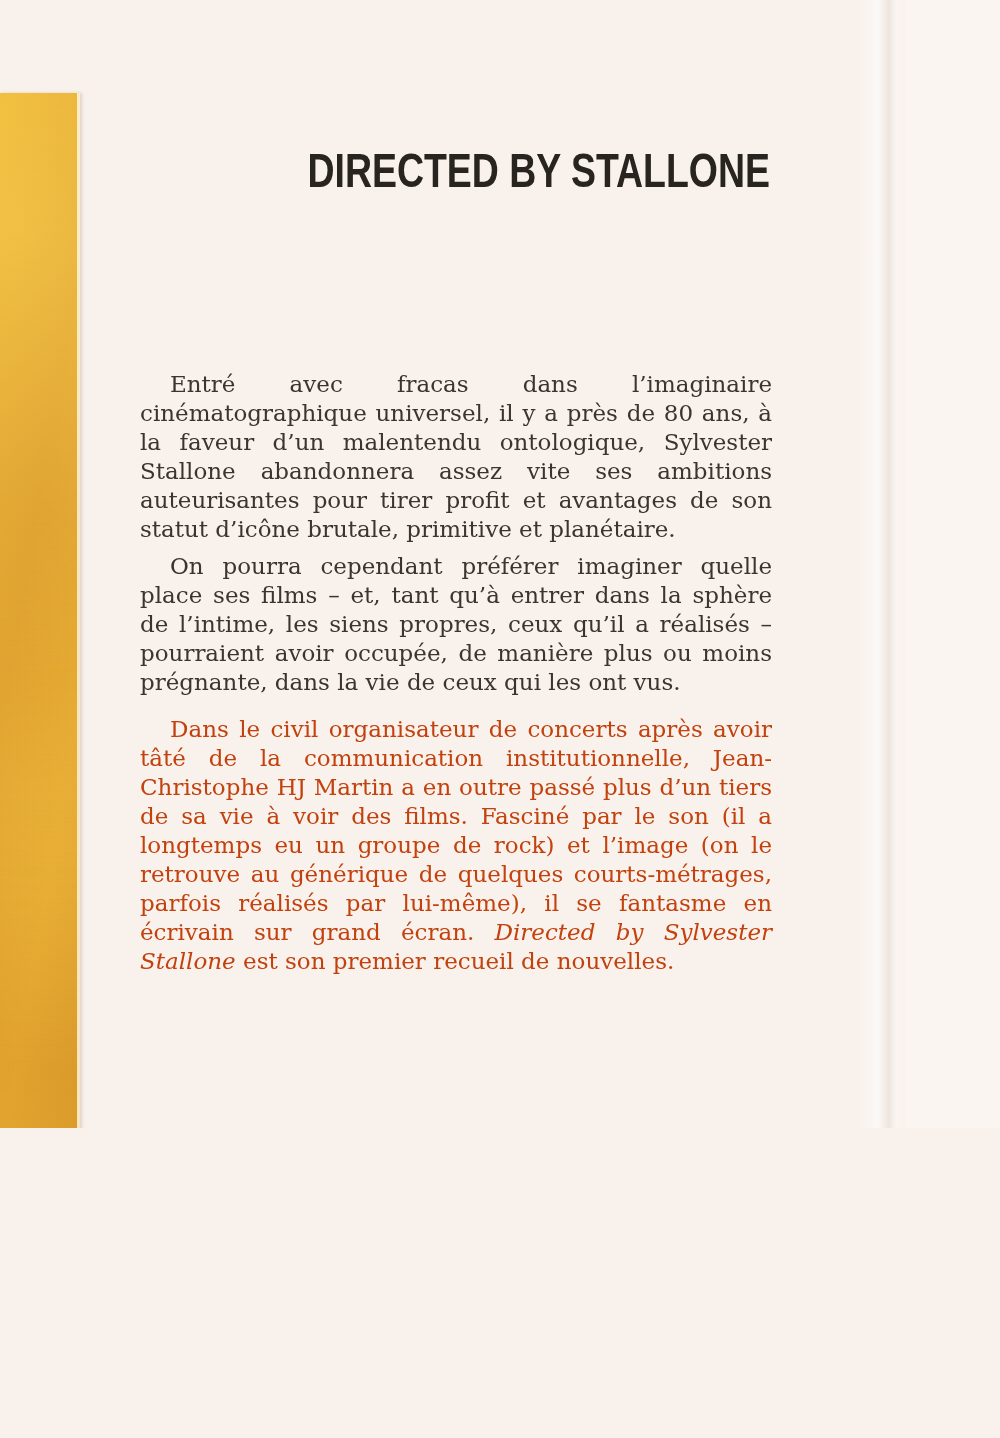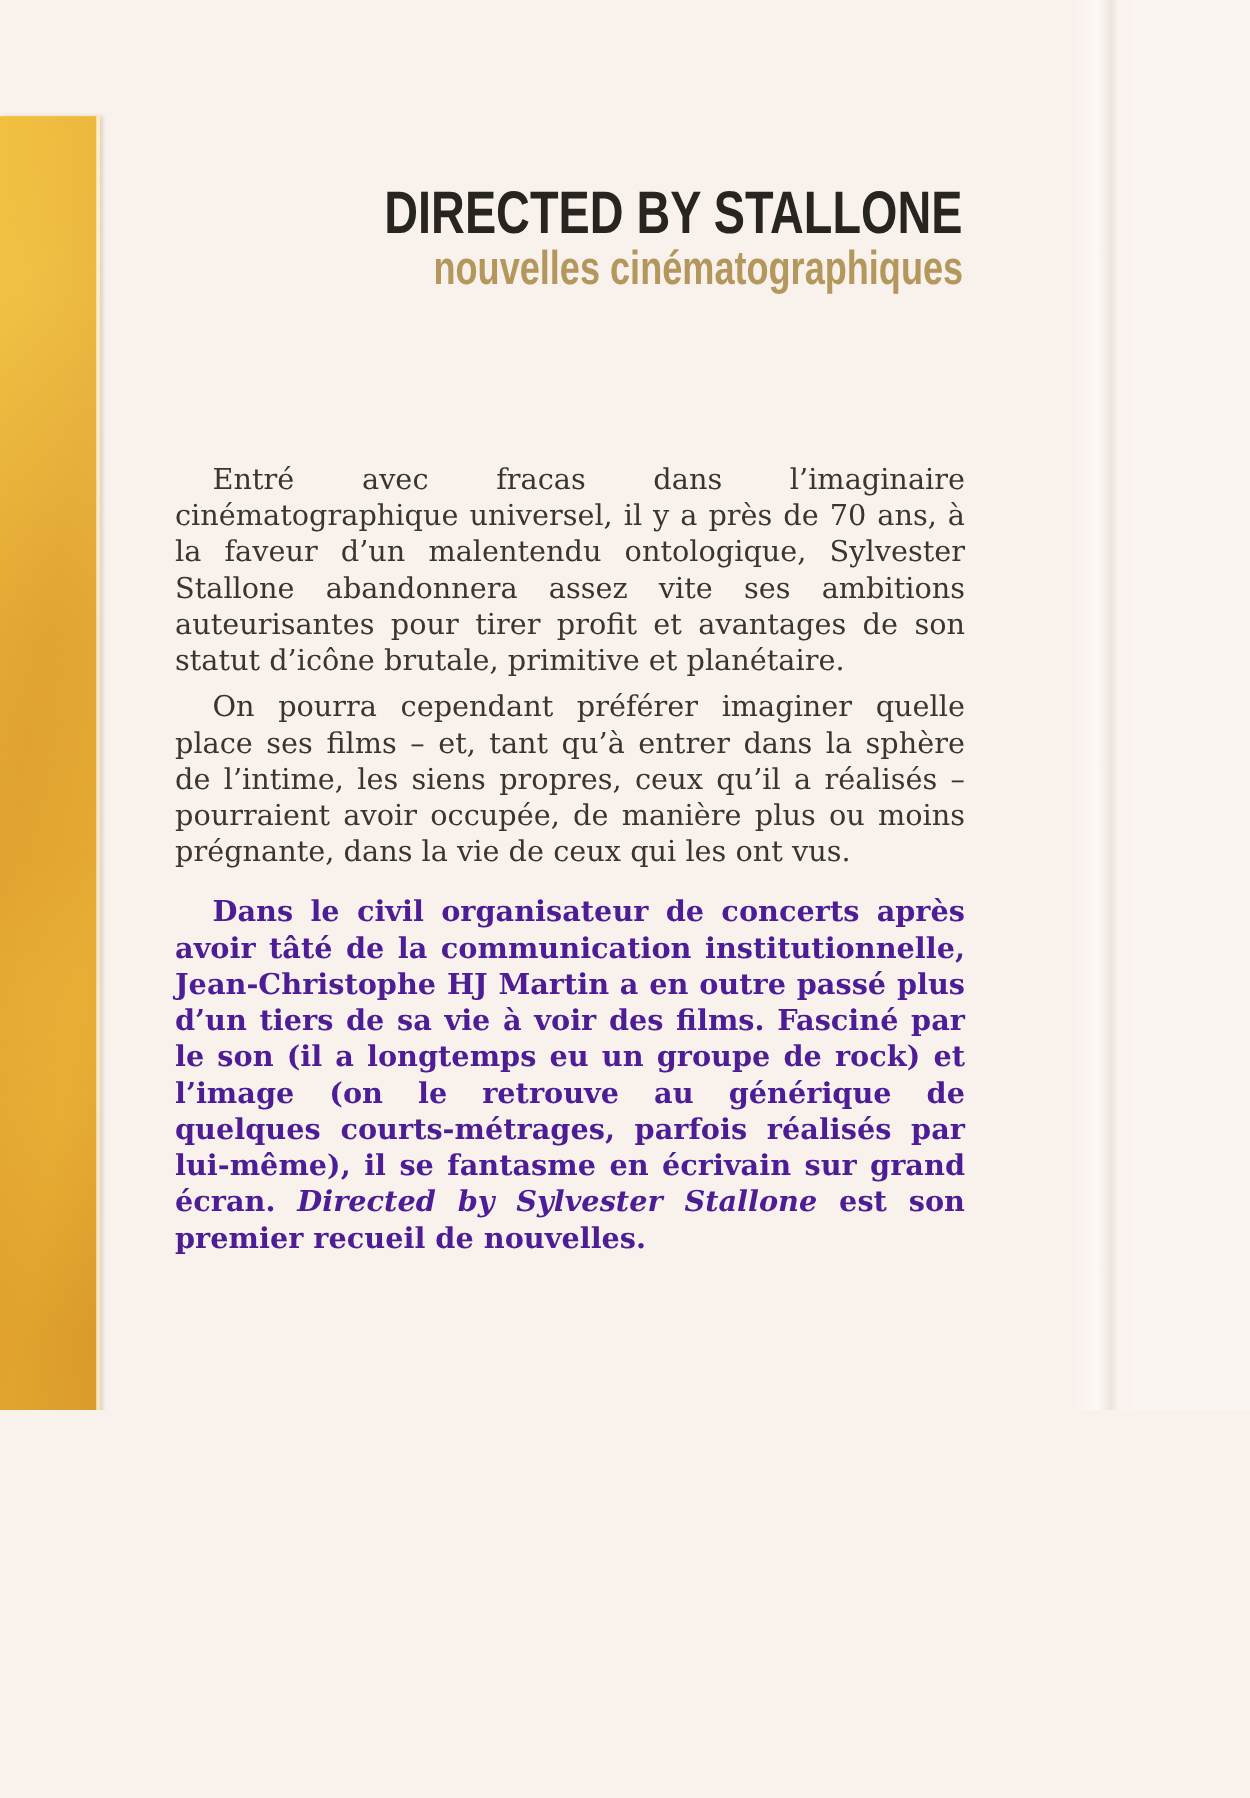--- a/index.html
+++ b/index.html
@@ -33,21 +33,21 @@
   .subtitle{top:196px;font-size:38px;font-weight:bold;color:#b3975c;line-height:1;}
   .subtitle .tfit{transform:scaleX(.76);}
   .author{top:250px;font-size:32px;font-weight:bold;color:#1f1c18;line-height:1;letter-spacing:.5px;}
   .author .tfit{transform:scaleX(.73);}
 
   
   .copy{position:absolute;left:140px;top:370px;width:632px;
     font-family:"DejaVu Serif","Liberation Serif",serif;
     font-size:23px;line-height:29px;color:#3a362f;text-align:justify;}
   .copy p{margin:0 0 8px 0;text-indent:30px;}
-  .copy p.bio{margin-top:18px;font-weight:bold;color:#4c1d95;}
+  .copy p.bio{margin-top:18px;font-weight:normal;color:#c2410c;}
   .copy p.bio em{font-style:italic;}
 
   
   .commerce{position:absolute;left:537px;top:1254px;width:234px;text-align:center;}
   .rule{height:2px;background:#3b3733;}
   .isbn-line{margin:5px 0 4px 0;font-size:19px;color:#45423d;line-height:22px;white-space:nowrap;}
   .isbn-line .tfit{display:inline-block;transform:scaleX(.83);transform-origin:right center;}
   .price-line{margin:6px 0 7px 0;font-size:22px;font-weight:bold;color:#8b5cf6;line-height:24px;white-space:nowrap;}
   .price-line .tfit{display:inline-block;transform:scaleX(.66);transform-origin:right center;letter-spacing:.5px;}
   .barcode{display:block;width:234px;height:108px;}
@@ -63,26 +63,23 @@
 
 <div class="stage">
 
   <div class="far-right"></div>
   <div class="right-edge"></div>
   <div class="spine"></div>
 
   <div class="hdr title">
     <span class="tfit">DIRECTED BY STALLONE</span>
   </div>
-  <div class="hdr subtitle">
-    <span class="tfit">nouvelles cinématographiques</span>
-  </div>
 
   <div class="copy">
-    <p>Entré avec fracas dans l’imaginaire cinématographique universel, il y a près de 70 ans, à la faveur d’un malentendu ontologique, Sylvester Stallone abandonnera assez vite ses ambitions auteurisantes pour tirer profit et avantages de son statut d’icône brutale, primitive et planétaire.</p>
+    <p>Entré avec fracas dans l’imaginaire cinématographique universel, il y a près de 80 ans, à la faveur d’un malentendu ontologique, Sylvester Stallone abandonnera assez vite ses ambitions auteurisantes pour tirer profit et avantages de son statut d’icône brutale, primitive et planétaire.</p>
     <p>On pourra cependant préférer imaginer quelle place ses films – et, tant qu’à entrer dans la sphère de l’intime, les siens propres, ceux qu’il a réalisés – pourraient avoir occupée, de manière plus ou moins prégnante, dans la vie de ceux qui les ont vus.</p>
     <p class="bio"><span>Dans le civil organisateur de concerts après avoir tâté de la communication institutionnelle, Jean-Christophe HJ Martin a en outre passé plus d’un tiers de sa vie à voir des films. Fasciné par le son (il a longtemps eu un groupe de rock) et l’image (on le retrouve au générique de quelques courts-métrages, parfois réalisés par lui-même), il se fantasme en écrivain sur grand écran. </span><em>Directed by Sylvester Stallone</em><span> est son premier recueil de nouvelles.</span></p>
   </div>
 
   <div class="commerce">
     <div class="rule"></div>
     <div class="isbn-line">
       <span class="tfit">ISBN 978-2-36716-480-9</span>
     </div>
     <div class="rule"></div>

